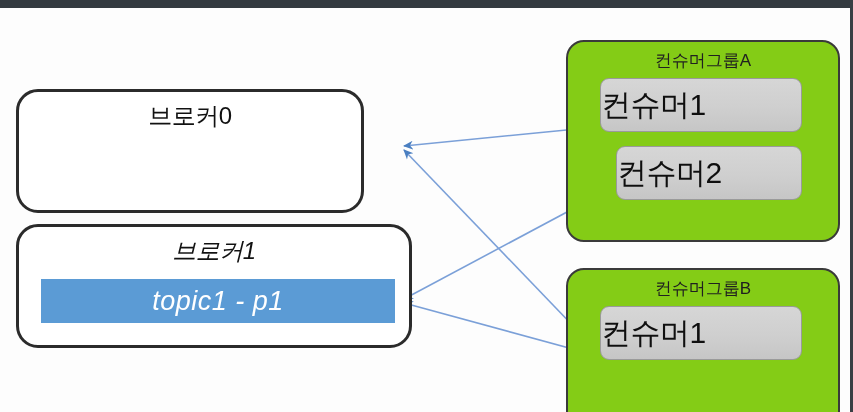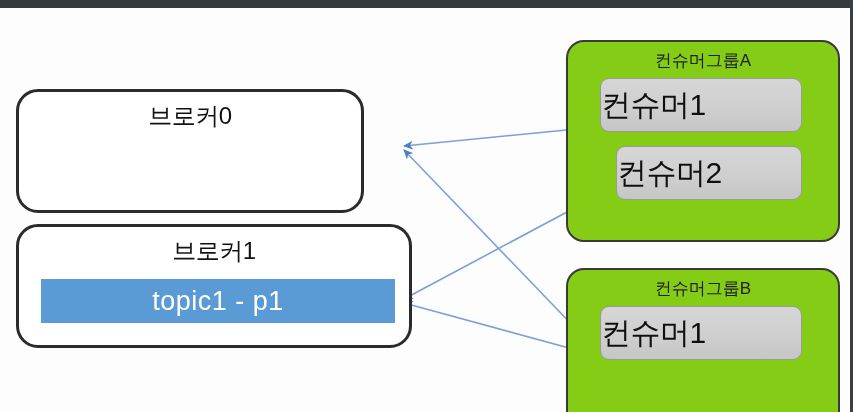--- a/index.html
+++ b/index.html
@@ -132,21 +132,21 @@
 
     <line x1="602" y1="356" x2="404" y2="150" stroke="#7ba0d8" stroke-width="1.6" marker-end="url(#ah)"></line>
 
     <line x1="602" y1="357" x2="404" y2="303" stroke="#7ba0d8" stroke-width="1.6" marker-end="url(#ah)"></line>
   </svg>
 
   <div class="broker-box" style="left:16px; top:70px; width:348px; height:124px;margin-top:19px;">
     <div class="broker-title">브로커0</div>
   </div>
 
-  <div class="broker-box" style="left:16px; top:224px; width:396px; height:124px;">
+  <div class="broker-box" style="left:16px; top:224px; width:396px; height:124px;font-style:italic;">
     <div class="broker-title">브로커1</div>
     <div class="partition-bar" style="top:52px;text-align:center;">
       <span class="partition-label">topic1 - p1</span>
     </div>
   </div>
 
   <div class="group-box" style="left:566px; top:40px; width:274px; height:202px;">
     <div class="group-title">컨슈머그룹A</div>
     <div class="consumer-chip" style="top:36px;">
       <span class="consumer-label">컨슈머1</span>

